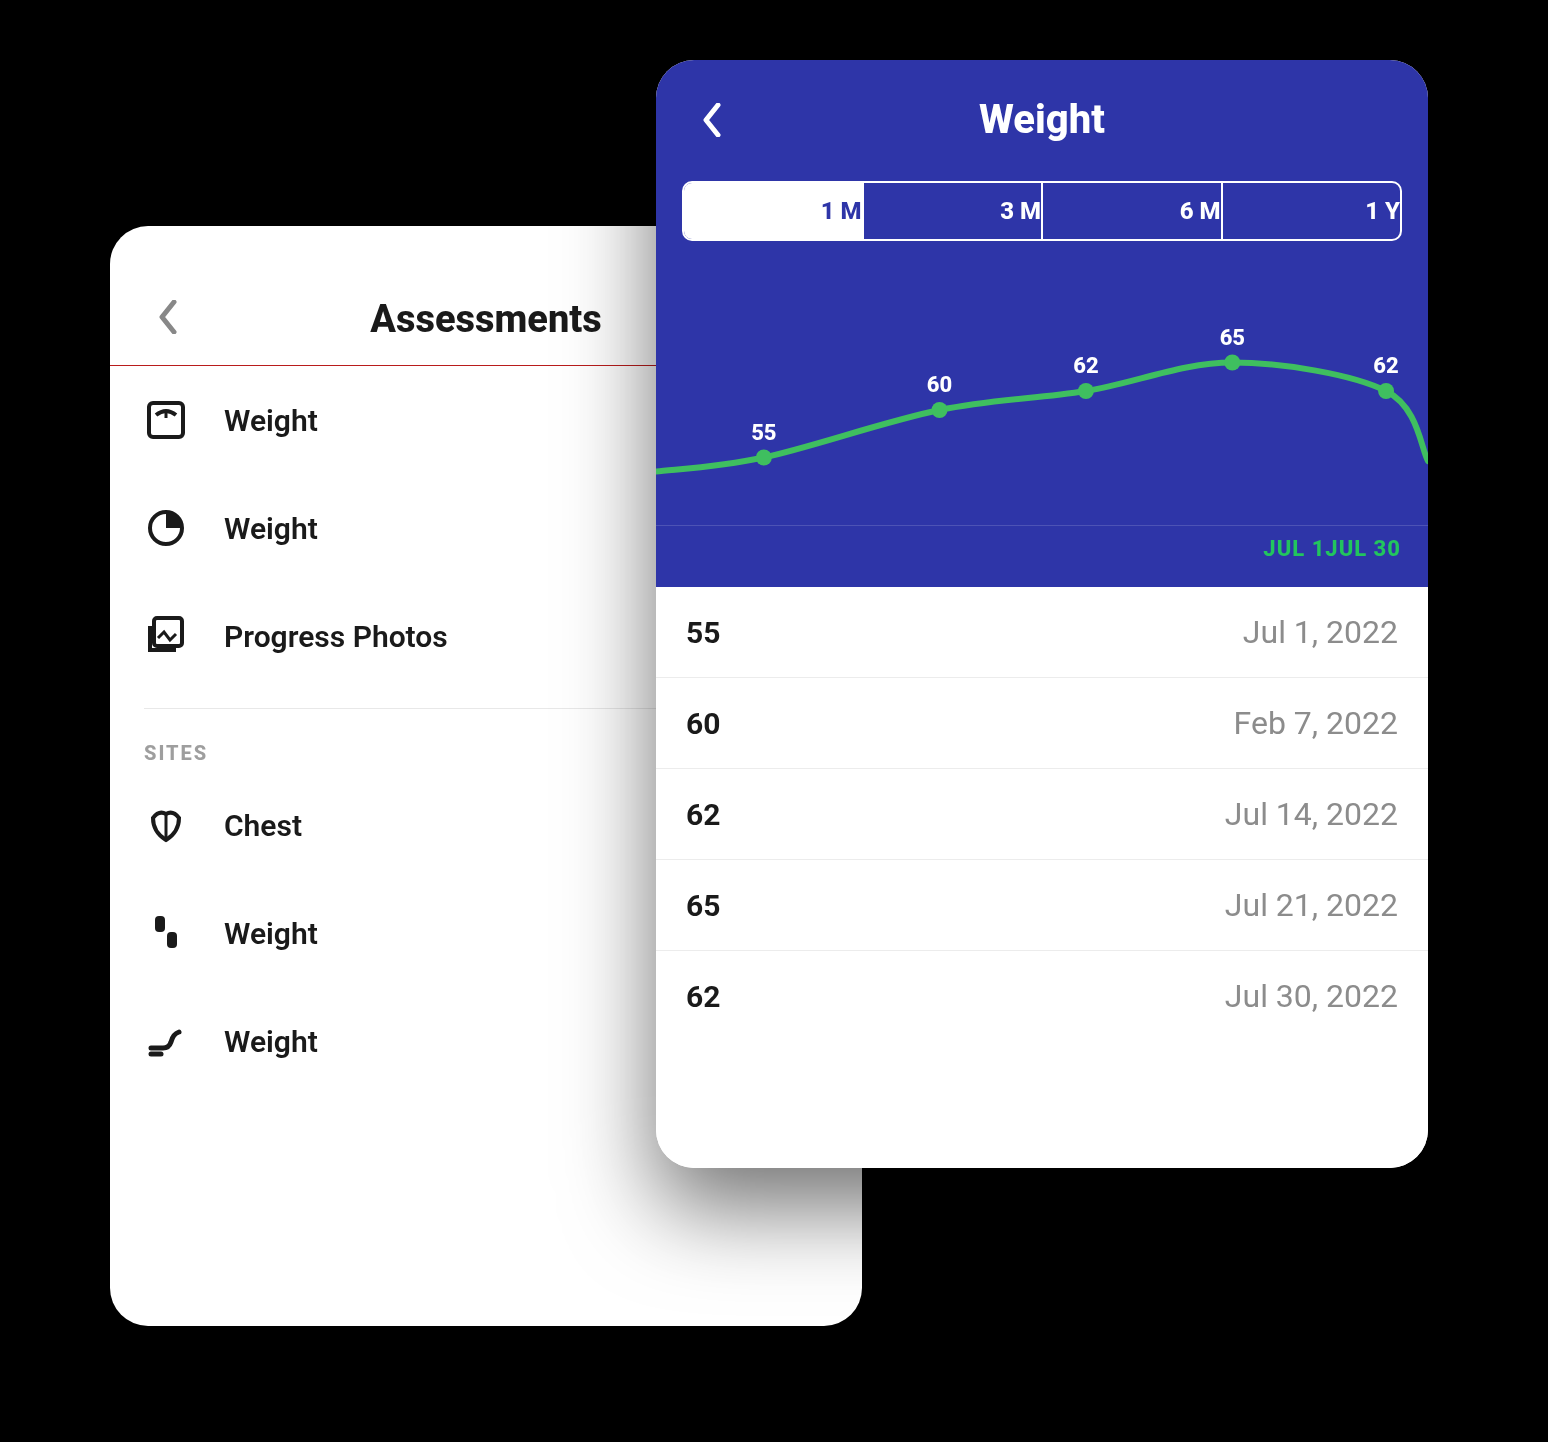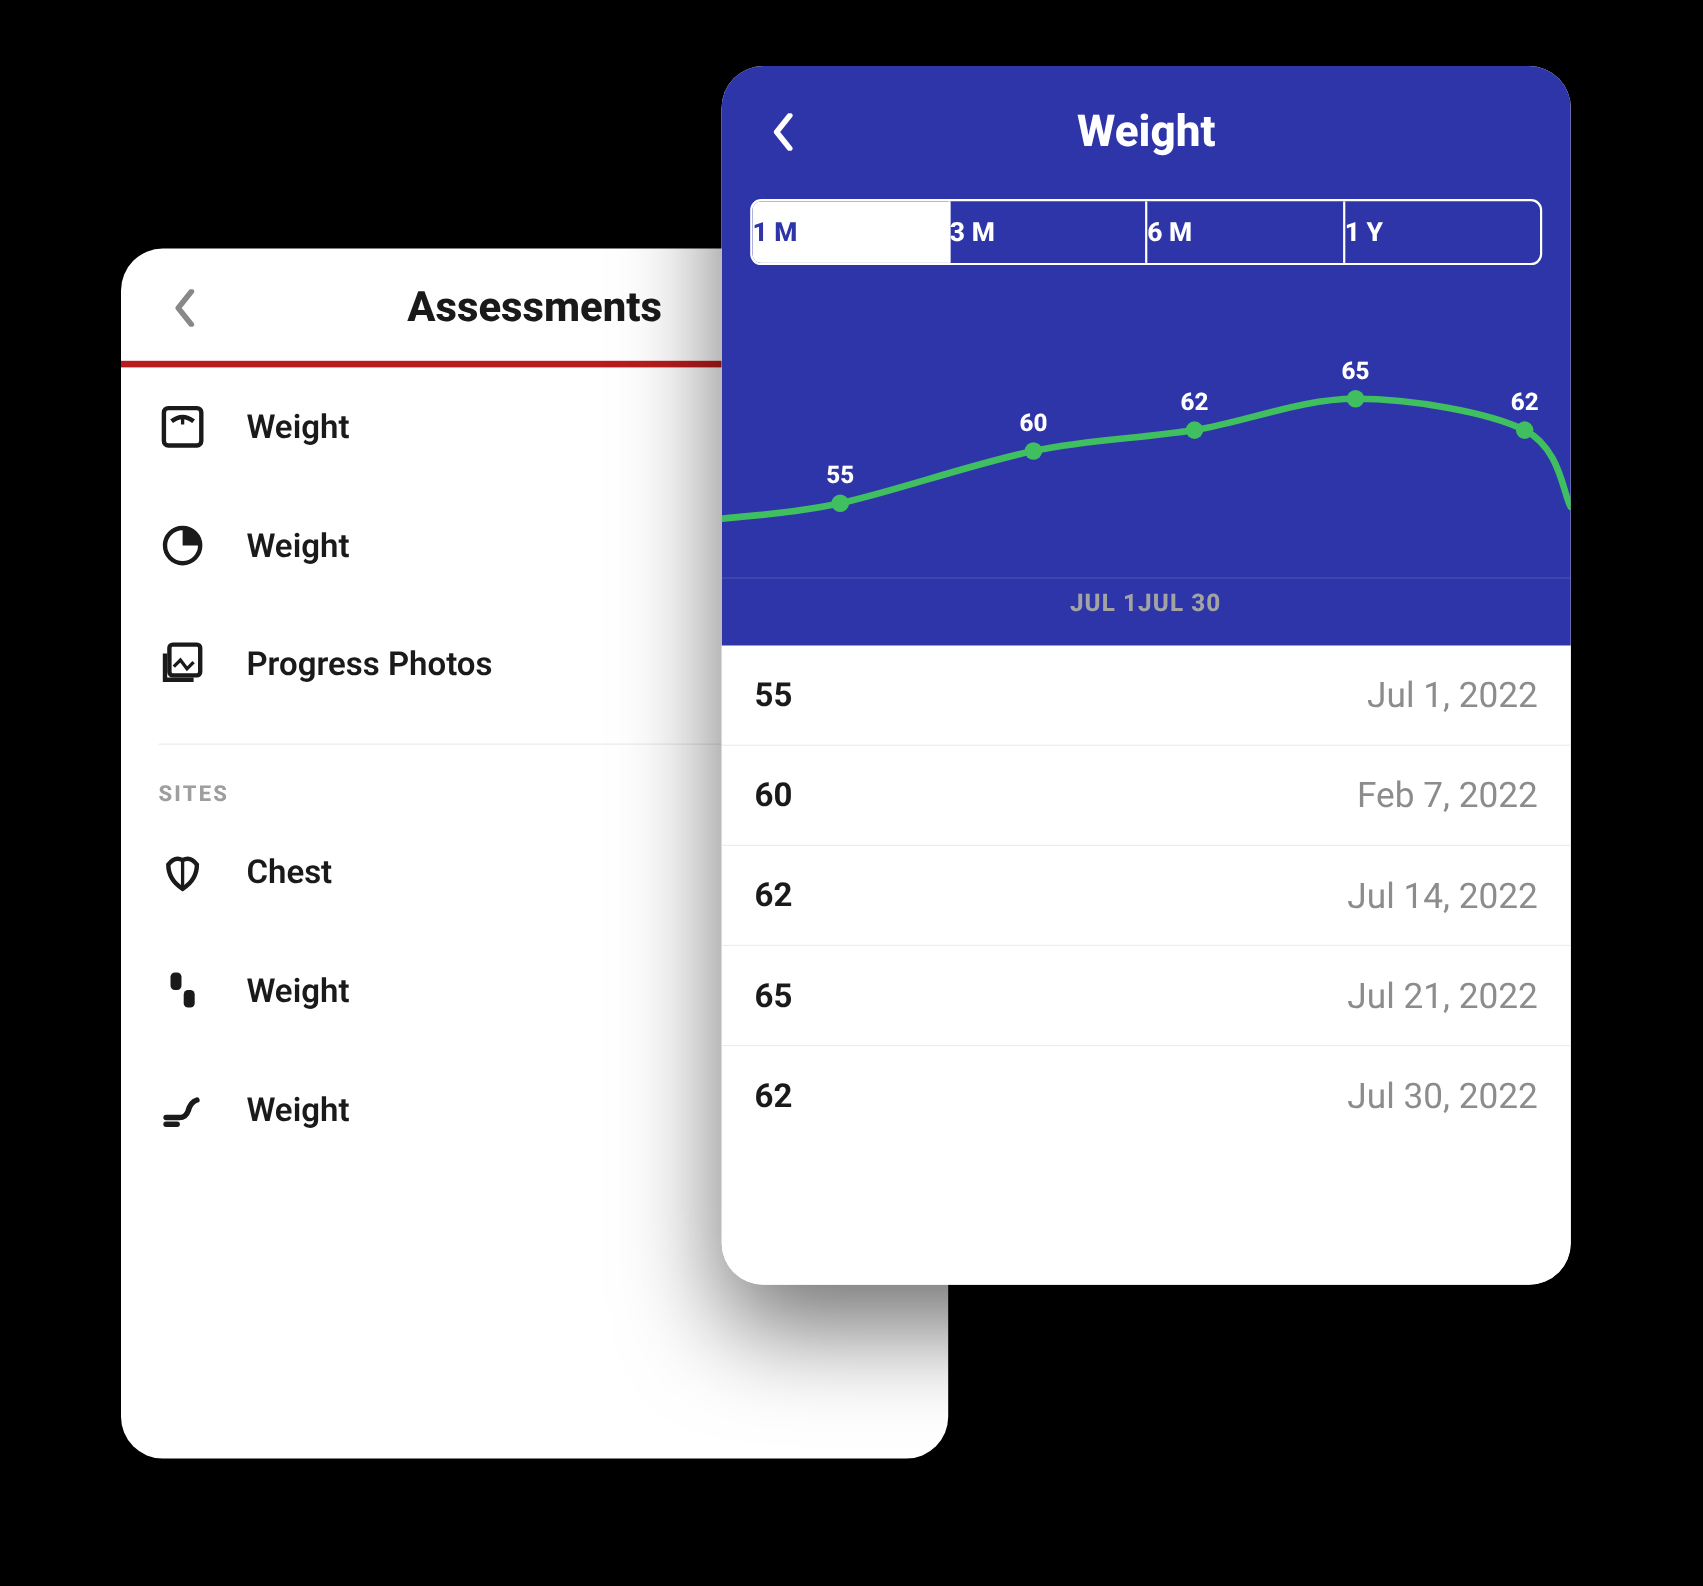--- a/index.html
+++ b/index.html
@@ -22,23 +22,24 @@
     top: 226px;
     width: 752px;
     height: 1100px;
     background: #fff;
     border-radius: 38px;
     box-shadow: 0 40px 90px rgba(0,0,0,0.55);
     overflow: hidden;
   }
   .card-a-header {
     display: flex;
-    align-items: center;
+    align-items: flex-end;
     padding: 30px 34px 24px 34px;
-    border-bottom: 6px solid #b91c1c;
+    border-bottom: 1px solid #b91c1c;
+    margin-top: 37px;
   }
   .card-a-back {
     width: 48px;
     height: 48px;
     display: flex;
     align-items: center;
     justify-content: center;
     cursor: pointer;
   }
   .card-a-title {
@@ -122,21 +123,21 @@
   
   .segmented {
     display:flex;
     margin: 14px 26px 24px 26px;
     border: 2.5px solid #fff;
     border-radius: 10px;
     overflow:hidden;
   }
   .seg {
     flex:1;
-    text-align:left;
+    text-align:right;
     padding: 14px 0;
     font-size: 24px;
     font-weight: 800;
     border-right: 2.5px solid #fff;
     cursor:pointer;
     color:#fff;
     background: transparent;
   }
   .seg:last-child { border-right:none; }
   .seg.active {
@@ -155,25 +156,25 @@
     display:block;
   }
   .pt-label {
     font-size: 22px;
     font-weight: 800;
     fill: #fff;
     text-anchor: middle;
   }
   .date-row {
     display:flex;
-    justify-content:center;
+    justify-content:flex-end;
     padding: 10px 27px 26px 26px;
     font-size: 22px;
     font-weight:800;
-    color: #a3a3a3;
+    color: #22c55e;
     letter-spacing:1px;
     border-top: 1px solid rgba(255,255,255,0.15);
   }
   
   .entries {
     flex:1;
     background:#fff;
   }
   .entry {
     display:flex;

